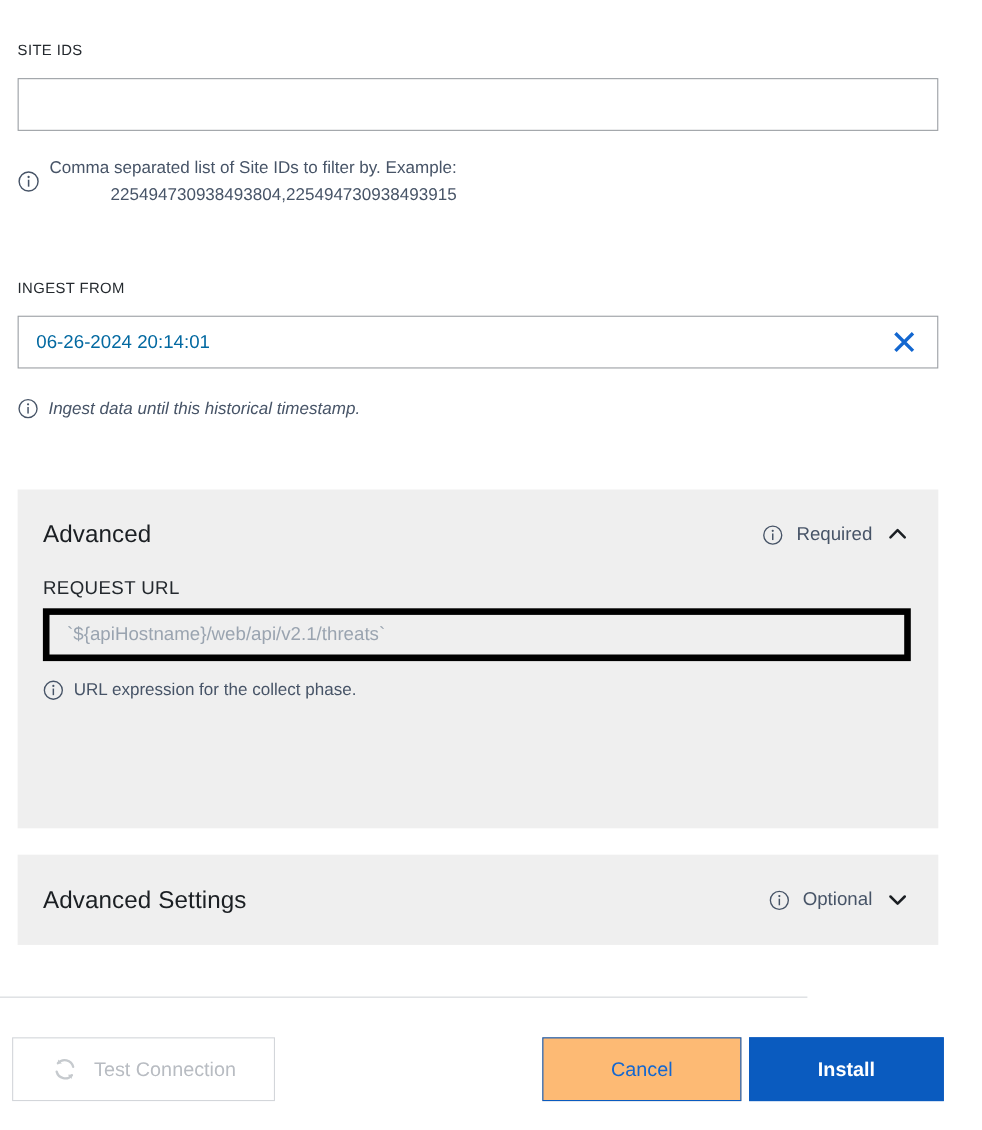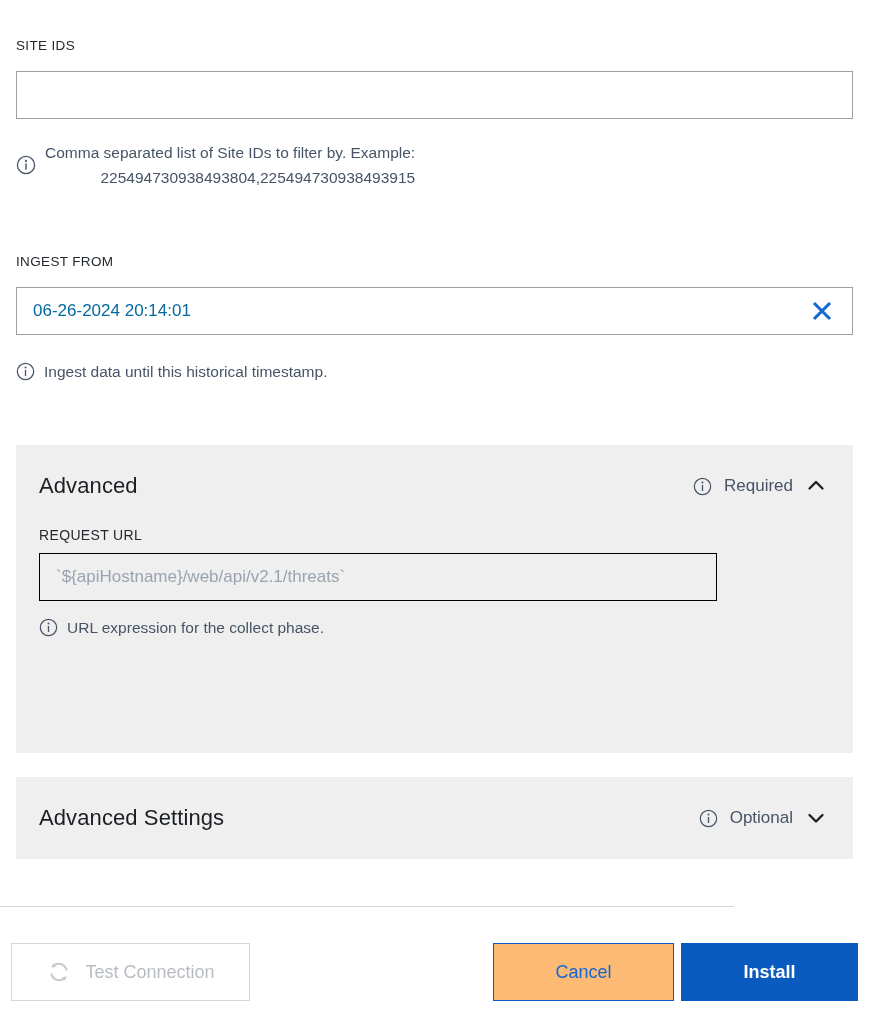--- a/index.html
+++ b/index.html
@@ -109,30 +109,30 @@
     gap: 12px;
   }
   .req-label {
     font-size: 17px;
     color: #475467;
   }
   .chev { display: block; }
 
   .panel-body { padding: 0 23px 26px 23px; }
   .sub-label {
-    font-size: 14px;
+    font-size: 17px;
     letter-spacing: 0.35px;
     color: #24292e;
     line-height: 16px;
     margin-bottom: 10px;
   }
   .code-input {
-    width: 678px;
+    width: 789px;
     height: 48px;
-    border: 1px solid #000000;
+    border: 6px solid #000000;
     background: #efefef;
     font-family: "Liberation Sans", sans-serif;
     font-size: 17px;
     color: #1b1f23;
     padding: 0 16px;
     outline: none;
     display: block;
   }
   .code-input::placeholder { color: #9aa4b0; }
   .panel-help { margin-top: 14px; }
@@ -216,21 +216,21 @@
     <div class="input-wrap" style="margin-top:17px;">
       <input class="text-input" type="text" placeholder="MM-DD-YYYY HH:mm:ss" value="06-26-2024 20:14:01" style="">
       <button class="clear-btn">
         <svg width="26" height="26" viewBox="0 0 26 26">
           <path d="M5 5 L21 21 M21 5 L5 21" stroke="#1367d0" stroke-width="3.1" stroke-linecap="butt" fill="none"></path>
         </svg>
       </button>
     </div>
   </div>
 
-  <div class="field help-row" style="left:16px; top:359px; width:830px;">
+  <div class="field help-row" style="left:16px; top:359px; width:830px;font-style:italic;">
     <svg class="info-icon" width="19" height="19" viewBox="0 0 20 20">
       <circle cx="10" cy="10" r="8.6" fill="none" stroke="#475467" stroke-width="1.3"></circle>
       <circle cx="10" cy="5.9" r="1.05" fill="#475467"></circle>
       <rect x="9.3" y="8.4" width="1.4" height="6.3" fill="#475467"></rect>
     </svg>
     <div class="help-text">Ingest data until this historical timestamp.</div>
   </div>
 
   <div class="panel" style="top:445px; height:308px;">
     <div class="panel-header">

